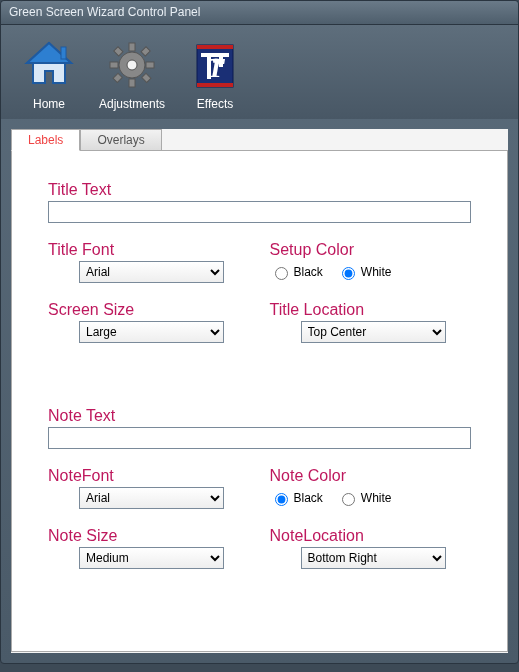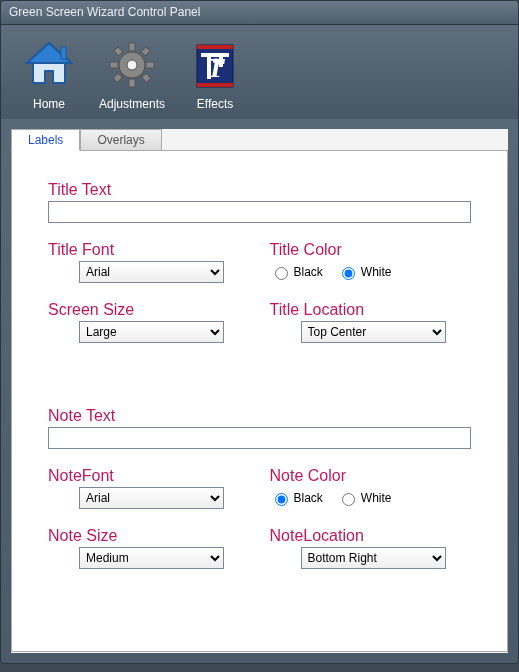--- a/index.html
+++ b/index.html
@@ -58,21 +58,21 @@
     background: #f4f4f4;
   }
   .tabs {
     display: flex;
     position: relative;
     top: 0;
   }
   .tab {
     padding: 3px 16px;
     font-size: 12px;
-    color: #1d4ed8;
+    color: #ef4444;
     border: 1px solid #aaa;
     border-bottom: none;
     background: linear-gradient(to bottom, #fdfdfd 0%, #e9e9e9 100%);
     cursor: pointer;
     position: relative;
   }
   .tab.active {
     background: #fff;
     z-index: 2;
     border-bottom: 1px solid #fff;
@@ -197,21 +197,21 @@
       </div>
 
       <div class="row form-group">
         <div class="col">
           <label class="field-label">Title Font</label>
           <select>
             <option>Arial</option>
           </select>
         </div>
         <div class="col">
-          <label class="field-label">Title Color</label>
+          <label class="field-label">Setup Color</label>
           <div class="radio-row">
             <label>
               <input type="radio" name="titlecolor" style="">
               <span>Black</span>
             </label>
             <label>
               <input type="radio" name="titlecolor" checked="" style="">
               <span>White</span>
             </label>
           </div>

